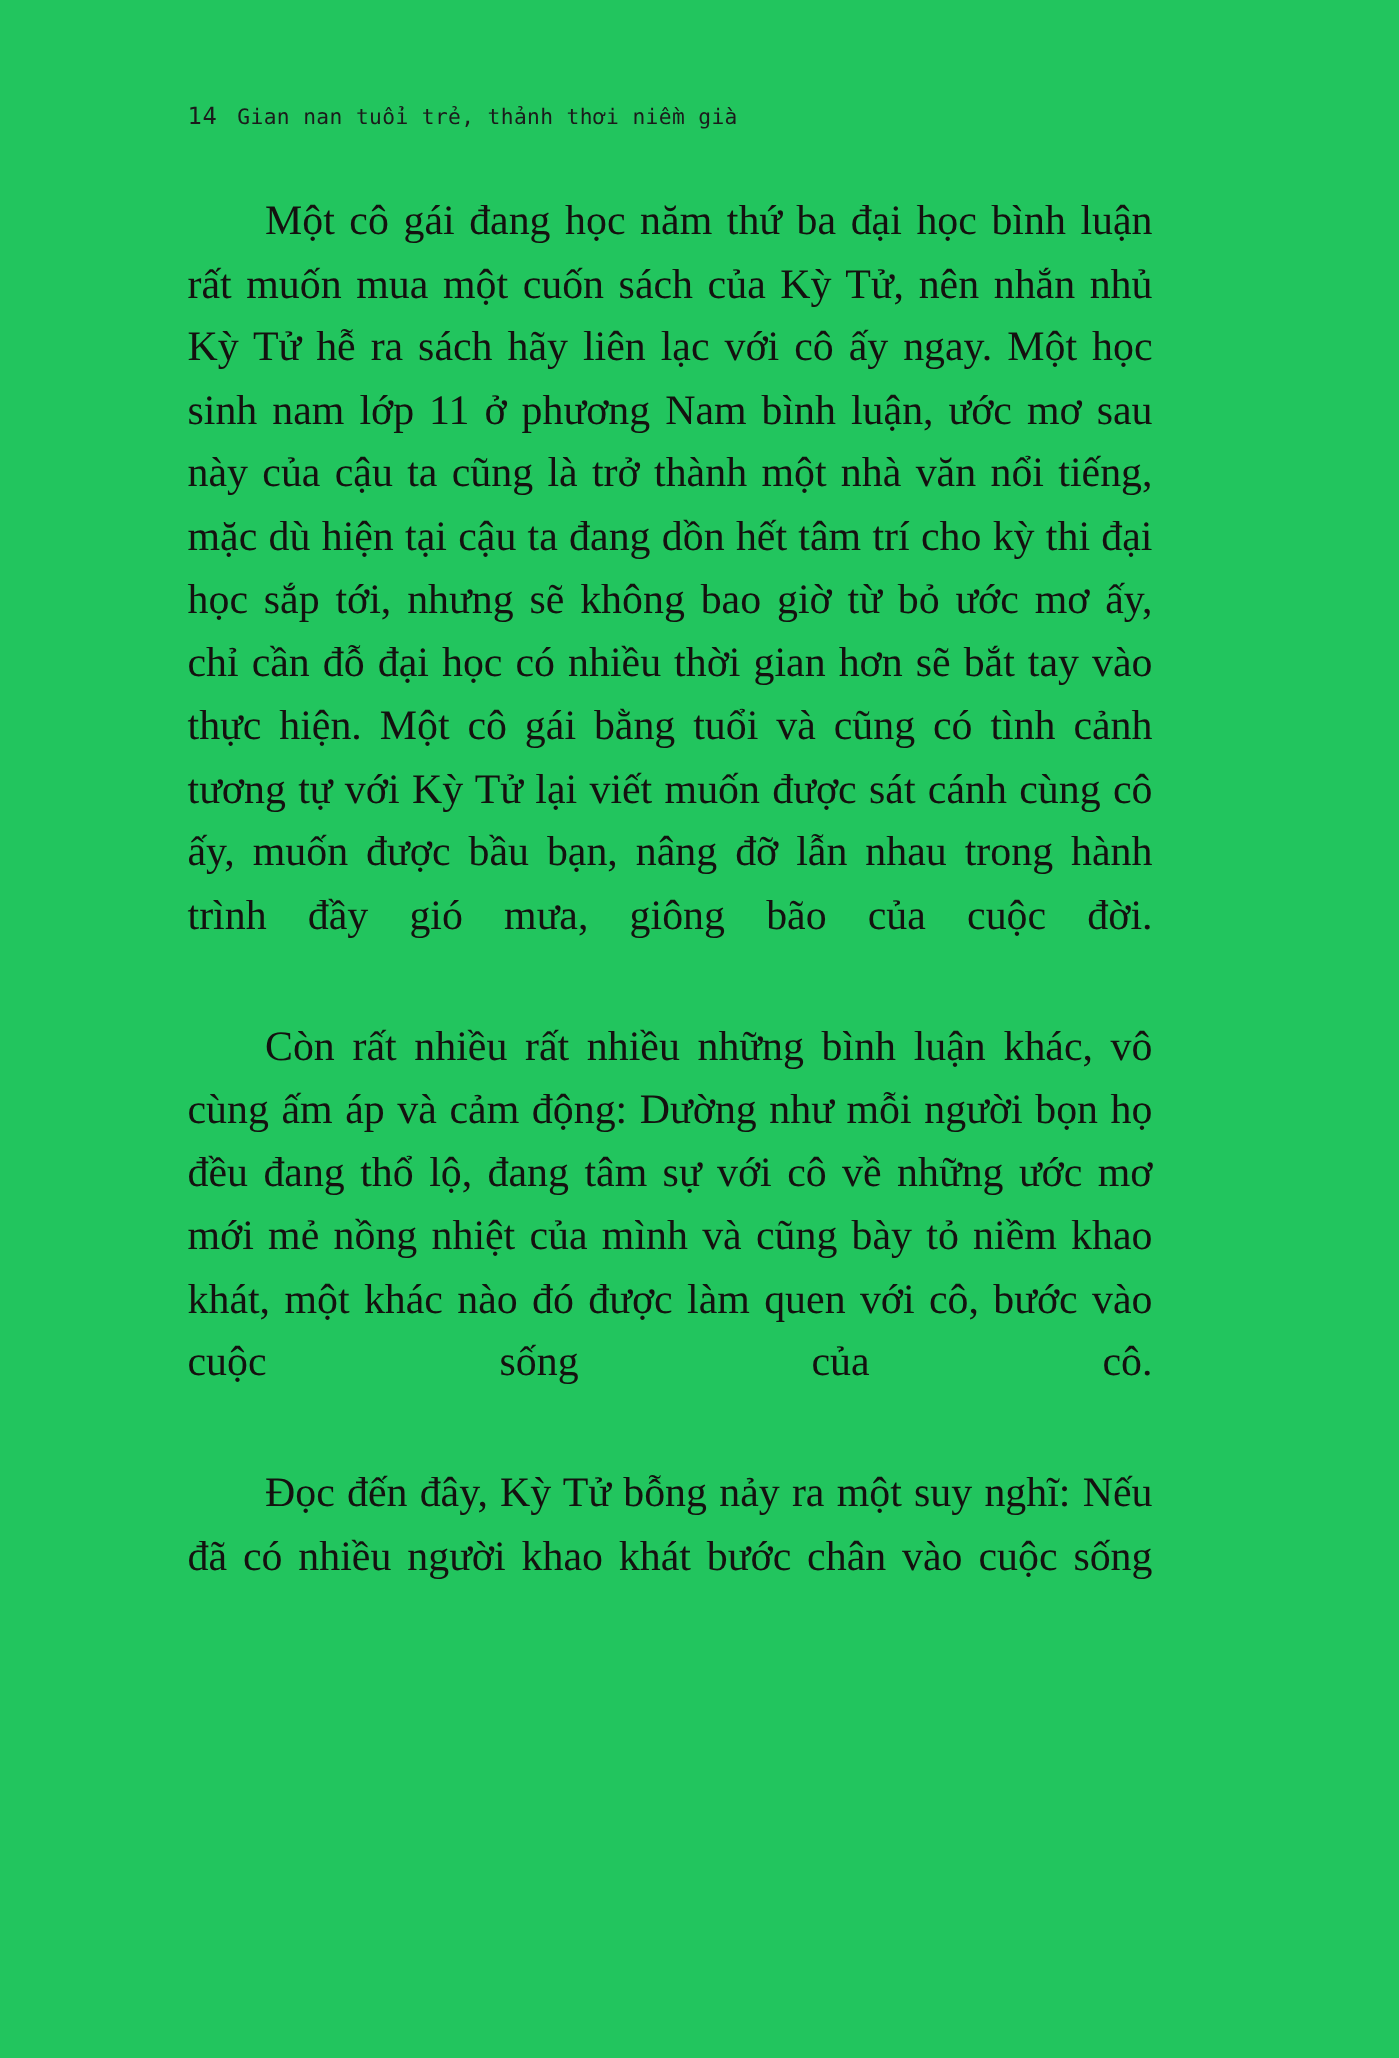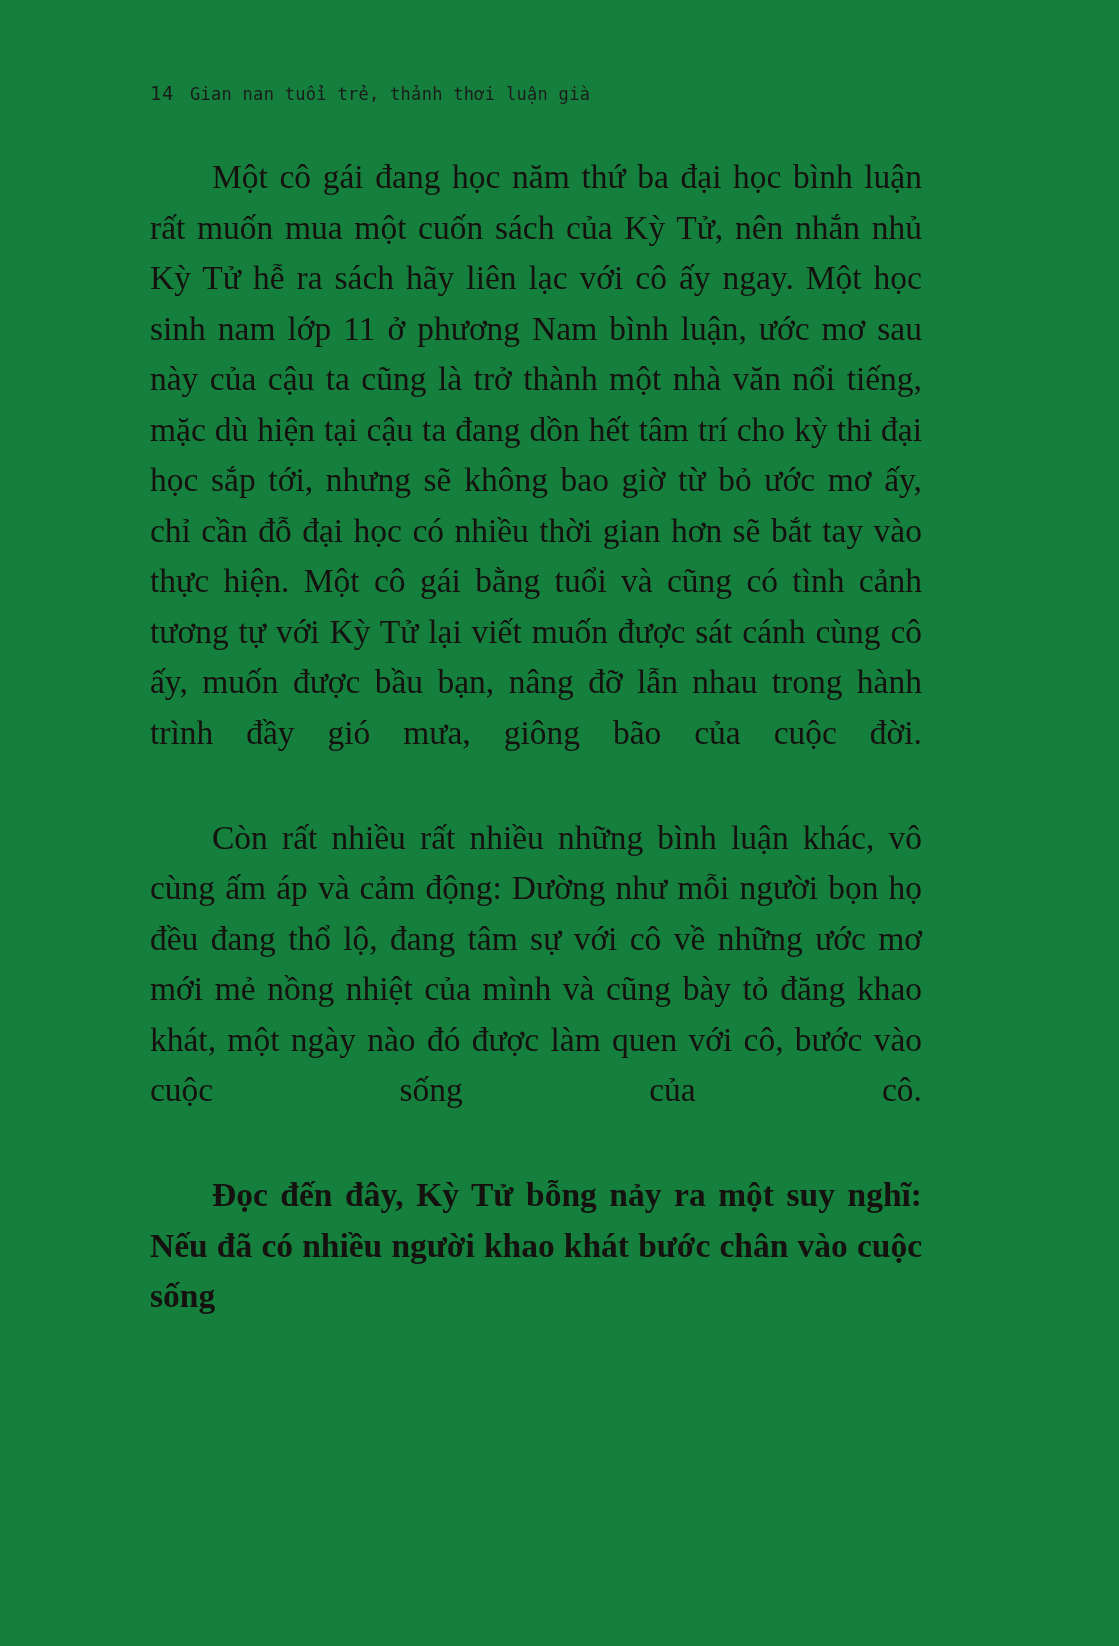--- a/index.html
+++ b/index.html
@@ -4,21 +4,21 @@
 <style>
   html, body {
     margin: 0;
     padding: 0;
     background: #ffffff;
   }
   .page {
     position: relative;
     width: 1119px;
     height: 1646px;
-    background: #15803d;
+    background: #22c55e;
     margin: 0 auto;
     overflow: hidden;
   }
   .header {
     position: absolute;
     top: 82px;
     left: 150px;
     display: flex;
     align-items: baseline;
     gap: 16px;
@@ -48,38 +48,37 @@
     font-size: 33.5px;
     line-height: 50.5px;
     color: #14110f;
     text-align: justify;
     text-justify: inter-word;
     text-indent: 62px;
     word-spacing: 0.5px;
   }
   .body-text p:last-child {
     margin-bottom: 0;
-    font-weight: bold;
   }
   
   .body-text p::after {
     content: "";
     display: inline-block;
     width: 100%;
   }
 </style>
 </head>
 <body>
 
 <div class="page">
 
   <div class="header">
     <span class="folio">14</span>
-    <span class="running-title">Gian nan tuổi trẻ, thảnh thơi luận già</span>
+    <span class="running-title">Gian nan tuổi trẻ, thảnh thơi niềm già</span>
   </div>
 
   <div class="body-text">
     <p>Một cô gái đang học năm thứ ba đại học bình luận rất muốn mua một cuốn sách của Kỳ Tử, nên nhắn nhủ Kỳ Tử hễ ra sách hãy liên lạc với cô ấy ngay. Một học sinh nam lớp 11 ở phương Nam bình luận, ước mơ sau này của cậu ta cũng là trở thành một nhà văn nổi tiếng, mặc dù hiện tại cậu ta đang dồn hết tâm trí cho kỳ thi đại học sắp tới, nhưng sẽ không bao giờ từ bỏ ước mơ ấy, chỉ cần đỗ đại học có nhiều thời gian hơn sẽ bắt tay vào thực hiện. Một cô gái bằng tuổi và cũng có tình cảnh tương tự với Kỳ Tử lại viết muốn được sát cánh cùng cô ấy, muốn được bầu bạn, nâng đỡ lẫn nhau trong hành trình đầy gió mưa, giông bão của cuộc đời.</p>
-    <p>Còn rất nhiều rất nhiều những bình luận khác, vô cùng ấm áp và cảm động: Dường như mỗi người bọn họ đều đang thổ lộ, đang tâm sự với cô về những ước mơ mới mẻ nồng nhiệt của mình và cũng bày tỏ đăng khao khát, một ngày nào đó được làm quen với cô, bước vào cuộc sống của cô.</p>
+    <p>Còn rất nhiều rất nhiều những bình luận khác, vô cùng ấm áp và cảm động: Dường như mỗi người bọn họ đều đang thổ lộ, đang tâm sự với cô về những ước mơ mới mẻ nồng nhiệt của mình và cũng bày tỏ niềm khao khát, một khác nào đó được làm quen với cô, bước vào cuộc sống của cô.</p>
     <p>Đọc đến đây, Kỳ Tử bỗng nảy ra một suy nghĩ: Nếu đã có nhiều người khao khát bước chân vào cuộc sống</p>
   </div>
 
 </div>
 
 </body></html>

